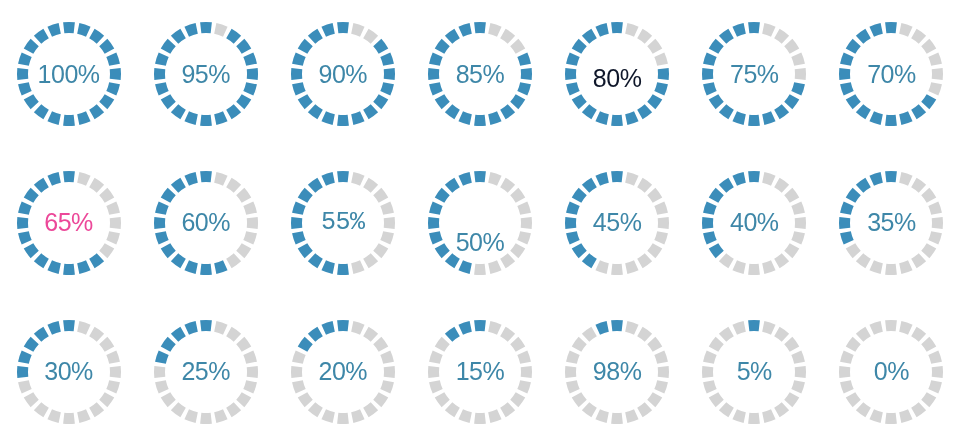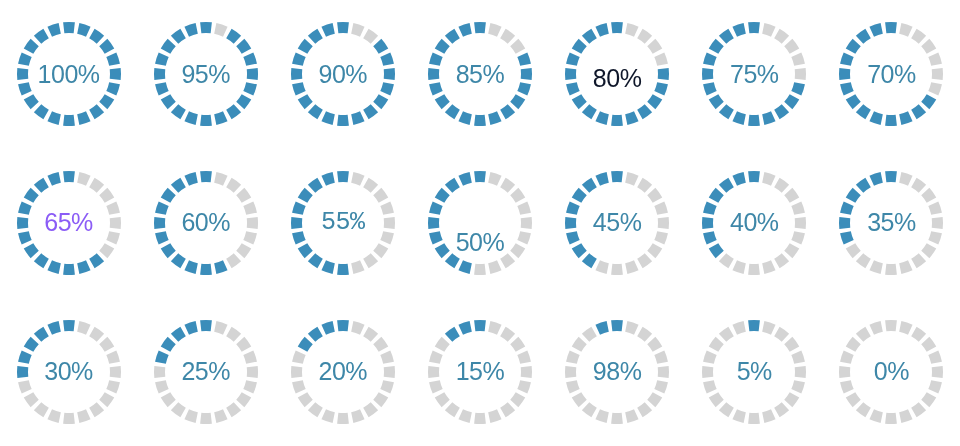--- a/index.html
+++ b/index.html
@@ -247,21 +247,21 @@
         <path d="M77.56 103.32 A52 52 0 0 1 66.37 106.96 L64.17 96.18 A41 41 0 0 0 73.00 93.31 Z" fill="#3b8dba"></path>
         <path d="M91.13 94.34 A52 52 0 0 1 81.61 101.26 L76.19 91.68 A41 41 0 0 0 83.70 86.23 Z" fill="#3b8dba"></path>
         <path d="M101.26 81.61 A52 52 0 0 1 94.34 91.13 L86.23 83.70 A41 41 0 0 0 91.68 76.19 Z" fill="#d4d4d4"></path>
         <path d="M106.96 66.37 A52 52 0 0 1 103.32 77.56 L93.31 73.00 A41 41 0 0 0 96.18 64.17 Z" fill="#d4d4d4"></path>
         <path d="M107.67 50.11 A52 52 0 0 1 107.67 61.89 L96.74 60.64 A41 41 0 0 0 96.74 51.36 Z" fill="#d4d4d4"></path>
         <path d="M103.32 34.44 A52 52 0 0 1 106.96 45.63 L96.18 47.83 A41 41 0 0 0 93.31 39.00 Z" fill="#d4d4d4"></path>
         <path d="M94.34 20.87 A52 52 0 0 1 101.26 30.39 L91.68 35.81 A41 41 0 0 0 86.23 28.30 Z" fill="#d4d4d4"></path>
         <path d="M81.61 10.74 A52 52 0 0 1 91.13 17.66 L83.70 25.77 A41 41 0 0 0 76.19 20.32 Z" fill="#d4d4d4"></path>
         <path d="M66.37 5.04 A52 52 0 0 1 77.56 8.68 L73.00 18.69 A41 41 0 0 0 64.17 15.82 Z" fill="#d4d4d4"></path>
       </svg>
-      <div class="gauge-label" style="color: #8b5cf6;">65%</div>
+      <div class="gauge-label" style="color: #ec4899;">65%</div>
     </div>
     <div class="gauge">
       <svg viewBox="0 0 112 112">
         <path d="M50.11 4.33 A52 52 0 0 1 61.89 4.33 L60.64 15.26 A41 41 0 0 0 51.36 15.26 Z" fill="#3b8dba"></path>
         <path d="M34.44 8.68 A52 52 0 0 1 45.63 5.04 L47.83 15.82 A41 41 0 0 0 39.00 18.69 Z" fill="#3b8dba"></path>
         <path d="M20.87 17.66 A52 52 0 0 1 30.39 10.74 L35.81 20.32 A41 41 0 0 0 28.30 25.77 Z" fill="#3b8dba"></path>
         <path d="M10.74 30.39 A52 52 0 0 1 17.66 20.87 L25.77 28.30 A41 41 0 0 0 20.32 35.81 Z" fill="#3b8dba"></path>
         <path d="M5.04 45.63 A52 52 0 0 1 8.68 34.44 L18.69 39.00 A41 41 0 0 0 15.82 47.83 Z" fill="#3b8dba"></path>
         <path d="M4.33 61.89 A52 52 0 0 1 4.33 50.11 L15.26 51.36 A41 41 0 0 0 15.26 60.64 Z" fill="#3b8dba"></path>
         <path d="M8.68 77.56 A52 52 0 0 1 5.04 66.37 L15.82 64.17 A41 41 0 0 0 18.69 73.00 Z" fill="#3b8dba"></path>

